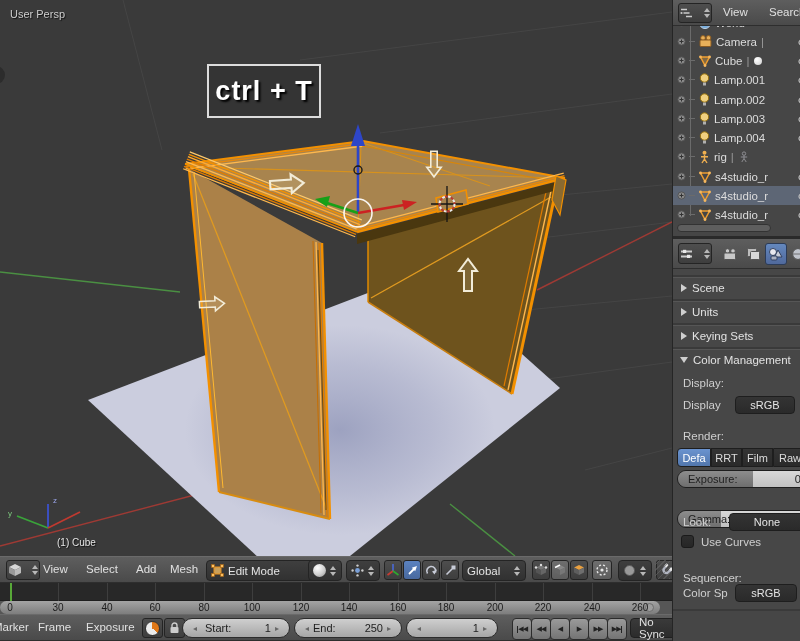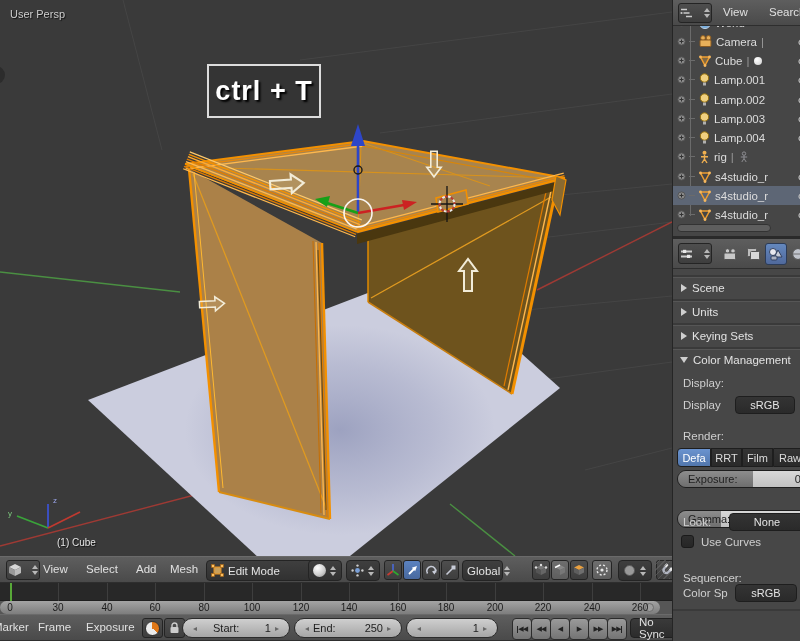--- a/index.html
+++ b/index.html
@@ -282,21 +282,21 @@
           <path d="M2.5 9.5 A4.5 4.5 0 1 1 10.5 8.5" fill="none" stroke="#c8ccd8" stroke-width="1.6"></path>
           <polygon points="12,5.5 9.5,10.5 7,7.5" fill="#c8ccd8"></polygon>
         </svg>
     </div>
     <div class="a tbtn" style="left:441px;top:3px;width:18px;height:20px">
       <svg width="13" height="13">
           <path d="M2.5 10.5 L8 5" stroke="#c8ccd8" stroke-width="1.6"></path>
           <rect x="7.5" y="1.5" width="4" height="4" fill="#c8ccd8"></rect>
         </svg>
     </div>
-    <div class="a dd" style="left:462px;width:41px">
+    <div class="a dd" style="left:462px;width:64px">
       <span>Global</span>
       <span class="ud"></span>
     </div>
     <div class="a tbtn" style="left:532px;top:3px;width:18px;height:20px">
       <svg width="14" height="14">
           <polygon points="7,2 12,4.5 7,7 2,4.5" fill="#777"></polygon>
           <polygon points="2,4.5 7,7 7,12 2,9.5" fill="#555"></polygon>
           <polygon points="12,4.5 7,7 7,12 12,9.5" fill="#666"></polygon>
           <circle cx="7" cy="2" r="1.2" fill="#ddd"></circle>
           <circle cx="2" cy="4.5" r="1.2" fill="#ddd"></circle>
@@ -380,21 +380,21 @@
       <span style="width:13px;height:13px;border-radius:50%;border:1px solid #333;background:conic-gradient(#e07818 0 130deg,#ececec 130deg 360deg)"></span>
     </div>
     <div class="a tbtn" style="left:164px;top:3px;width:21px;height:20px">
       <svg width="11" height="12">
           <path d="M3 5 V3.5 a2.5 2.5 0 0 1 5 0 V5" fill="none" stroke="#ccc" stroke-width="1.4"></path>
           <rect x="1.5" y="5" width="8" height="6" rx="1" fill="#ccc"></rect>
         </svg>
     </div>
     <div class="a pill-field" style="left:182px;width:108px">
       <span class="arr">◂</span>
-      <span style="margin-left:16px">Start:</span>
+      <span style="margin-left:8px">Start:</span>
       <span style="margin-left:auto">1</span>
       <span class="arr" style="margin-left:4px">▸</span>
     </div>
     <div class="a pill-field" style="left:294px;width:108px">
       <span class="arr">◂</span>
       <span style="margin-left:4px">End:</span>
       <span style="margin-left:auto">250</span>
       <span class="arr" style="margin-left:4px">▸</span>
     </div>
     <div class="a pill-field" style="left:406px;width:92px">

